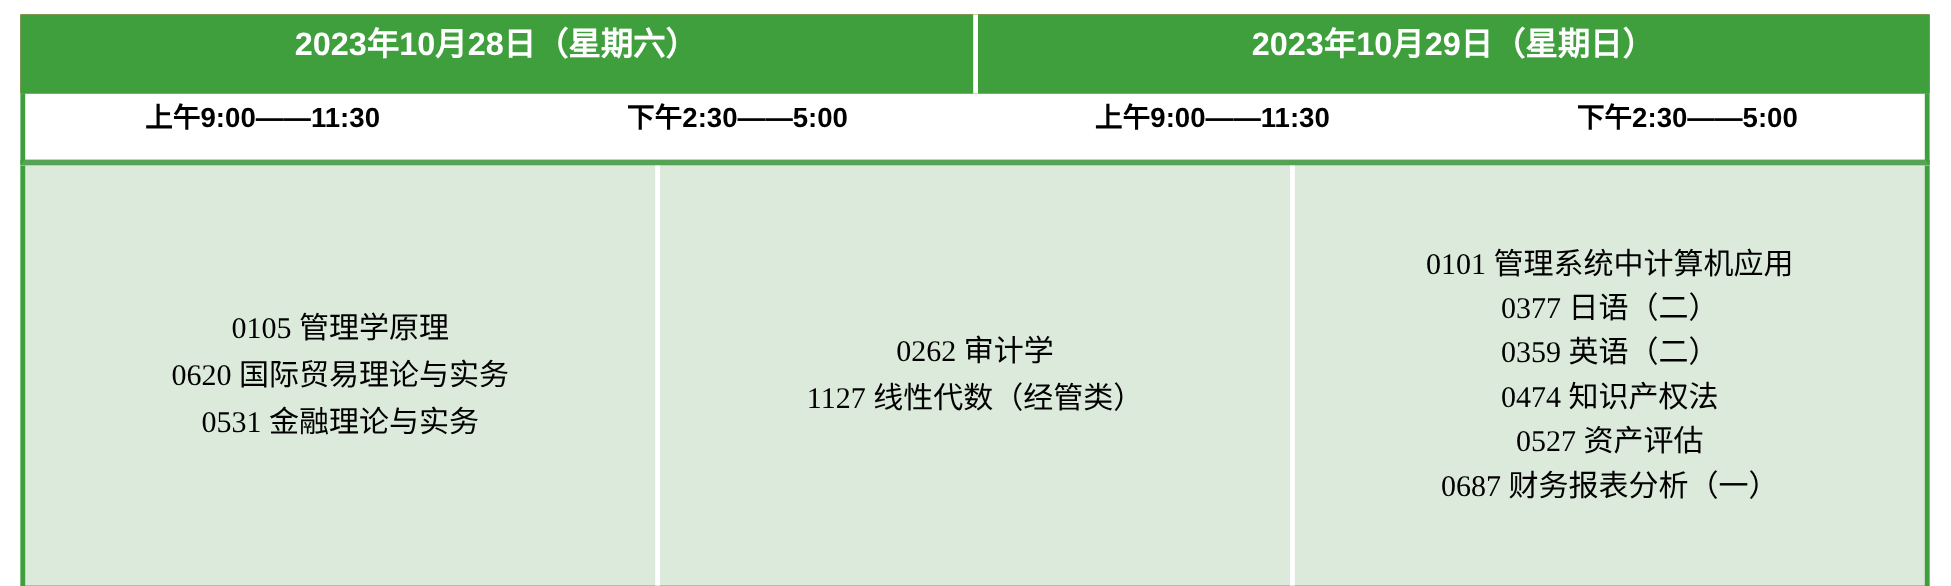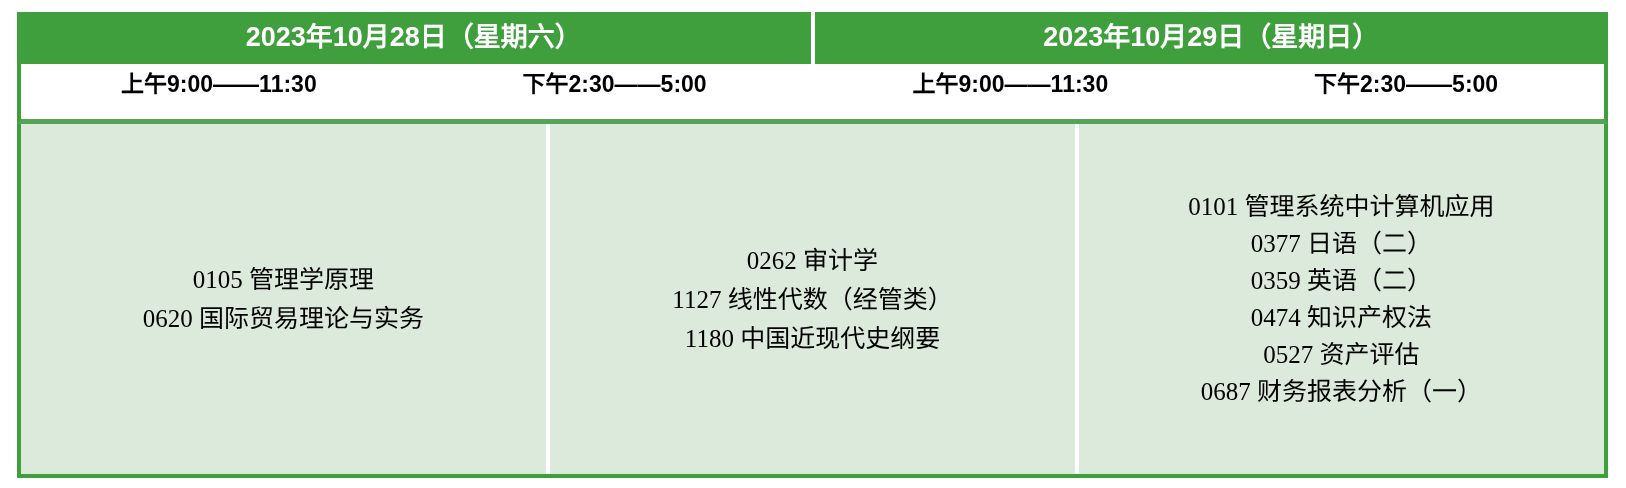--- a/index.html
+++ b/index.html
@@ -20,21 +20,21 @@
     left: 17px;
     top: 12px;
     width: 1591px;
     height: 452px;
     box-sizing: border-box;
   }
 
   
   .date-row {
     display: flex;
-    height: 52px;
+    height: 66px;
     background: #c2410c;
   }
   .date-cell {
     flex: 1 1 0;
     background: #3f9f3d;
     color: #ffffff;
     font-weight: bold;
     font-size: 27px;
     line-height: 50px;
     text-align: center;
@@ -120,26 +120,26 @@
     <div class="time-cell">下午2:30——5:00</div>
     <div class="time-cell">上午9:00——11:30</div>
     <div class="time-cell">下午2:30——5:00</div>
   </div>
 
   <div class="body-row">
 
     <div class="body-cell">
       <div class="course-line">0105 管理学原理</div>
       <div class="course-line">0620 国际贸易理论与实务</div>
+      <div class="course-line">0531 金融理论与实务</div>
     </div>
 
     <div class="body-cell">
       <div class="course-line">0262 审计学</div>
       <div class="course-line">1127 线性代数（经管类）</div>
-      <div class="course-line">1180 中国近现代史纲要</div>
     </div>
 
     <div class="body-cell col-dense">
       <div class="course-line">0101 管理系统中计算机应用</div>
       <div class="course-line">0377 日语（二）</div>
       <div class="course-line">0359 英语（二）</div>
       <div class="course-line">0474 知识产权法</div>
       <div class="course-line">0527 资产评估</div>
       <div class="course-line">0687 财务报表分析（一）</div>
     </div>

